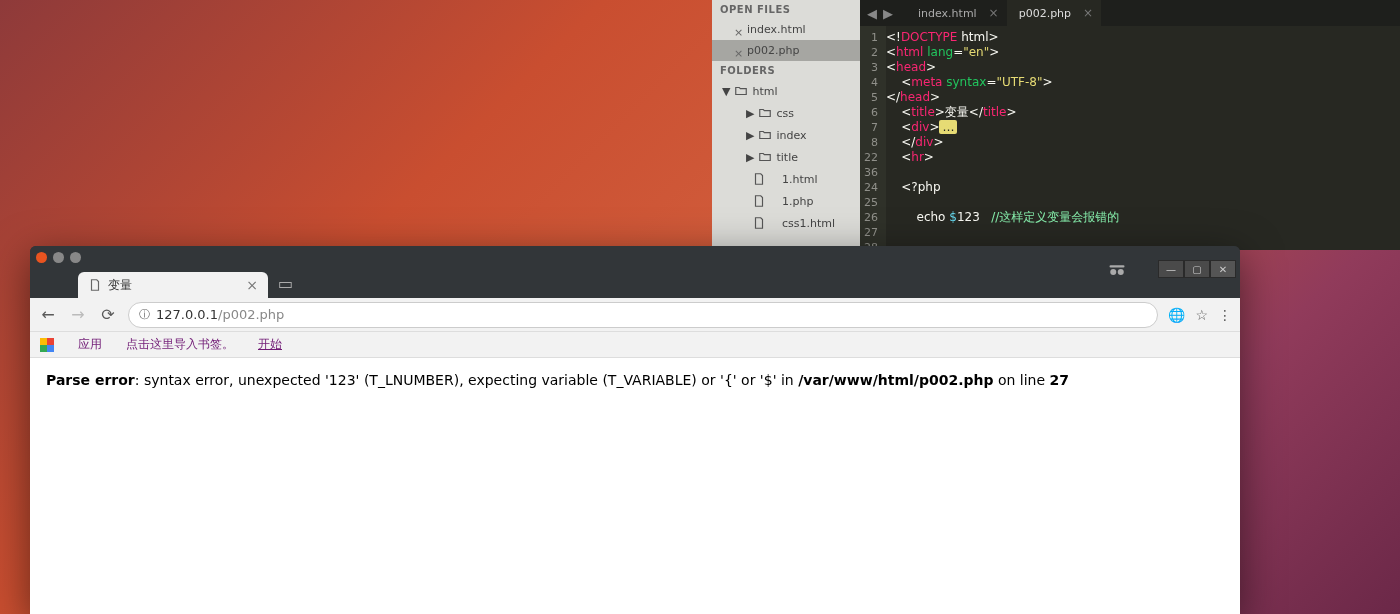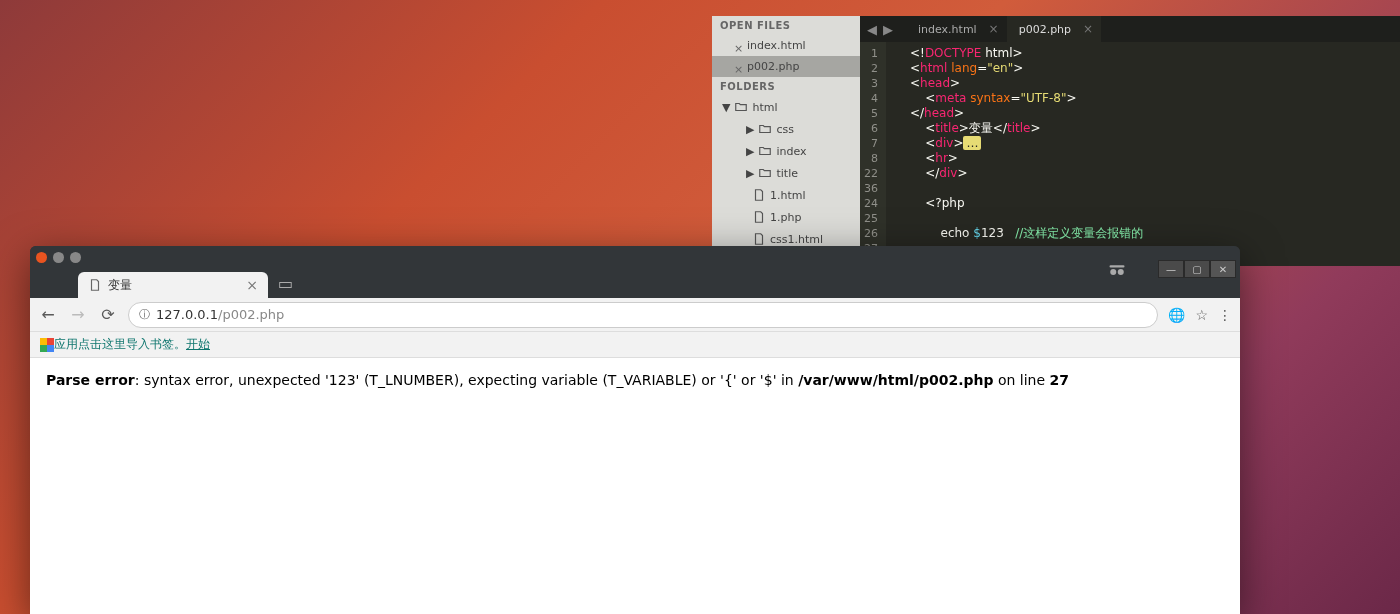--- a/index.html
+++ b/index.html
@@ -1,41 +1,41 @@
 <!DOCTYPE html>
 <html><head>
 <meta charset="utf-8">
 <style>
 * { margin: 0; padding: 0; box-sizing: border-box; font-family: "DejaVu Sans", Arial, sans-serif; }
 body { width: 1400px; height: 614px; position: relative; overflow: hidden; background: linear-gradient(135deg, #8e3a3a 0%, #c94e30 30%, #d15c3b 50%, #913b5b 80%, #6b2848 100%); }
 
-.editor { position: absolute; left: 712px; top: 16px; right: 0; height: 250px; background: #272822; display: flex; }
+.editor { position: absolute; left: 712px; top: 0; right: 0; height: 250px; background: #272822; display: flex; }
 .sidebar { width: 148px; background: #dcdcd8; font-size: 11px; color: #444; display: flex; flex-direction: column; }
 .sb-header { padding: 4px 8px; font-weight: bold; color: #666; font-size: 10px; letter-spacing: 0.5px; }
 .sb-file { padding: 4px 8px 4px 22px; display: flex; align-items: center; gap: 6px; cursor: pointer; }
 .sb-file.active { background: #a6a6a2; }
 .sb-circle { width: 7px; height: 7px; color: #666; text-align: center; }
 .sb-folder { padding: 4px 8px 4px 22px; display: flex; align-items: center; gap: 4px; cursor: pointer; }
 .sb-folder.root { padding-left: 10px; }
 .sb-sub { padding-left: 34px; }
-.sb-leaf { padding: 4px 8px 4px 40px; display: flex; align-items: center; gap: 4px; cursor: pointer; }
+.sb-leaf { padding: 4px 8px 4px 40px; display: flex; align-items: center; gap: 16px; cursor: pointer; }
 .ficon { width: 14px; height: 14px; flex-shrink: 0; }
 
 .code-area { flex: 1; background: #272822; color: #f8f8f2; font-family: Consolas, monospace; font-size: 12px; }
 .code-hdr { height: 26px; background: #1e1f1c; display: flex; align-items: center; padding-left: 4px; }
 .navbtn { color: #888; font-size: 13px; padding: 0 3px; cursor: pointer; }
 .etab { padding: 0 30px 0 12px; height: 26px; display: flex; align-items: center; font-size: 11px; color: #aaa; position: relative; cursor: pointer; }
 .etab.active { background: #272822; color: #ddd; }
 .etab .x { position: absolute; right: 8px; color: #777; font-size: 12px; }
 .code-body { display: flex; }
 .gutter { background: #2f3129; color: #90908a; text-align: right; padding: 4px 8px 4px 4px; line-height: 15px; font-size: 11px; }
 .gutter div { height: 15px; }
 .lines { padding: 4px 0; line-height: 15px; }
-.lines div { height: 15px; white-space: pre; margin-left: 24px; }
-.kw { color: #f92672; } .tag { color: #f92672; } .str { color: #e6db74; } .attr { color: #f97316; } .angle { color: #f8f8f2; } .txt { color: #f8f8f2; } .cmt { color: #86efac; text-align: right; } .var { color: #66d9ef; }
+.lines div { height: 15px; white-space: pre; }
+.kw { color: #f92672; } .tag { color: #f92672; } .str { color: #e6db74; } .attr { color: #22c55e; } .angle { color: #f8f8f2; } .txt { color: #f8f8f2; } .cmt { color: #86efac; text-align: right; } .var { color: #66d9ef; }
 
 .terminal { position: absolute; left: 30px; top: 255px; width: 50px; height: 360px; background: #300a24; font-family: monospace; font-size: 11px; line-height: 16px; padding: 12px 2px 0 2px; overflow: hidden; }
 .terminal div { white-space: pre; }
 .tg { color: #4e9a06; } .tw { color: #d3d7cf; } .tc { color: #06989a; } .ty { color: #c4a000; }
 
 .browser { position: absolute; left: 30px; top: 246px; width: 1210px; height: 370px; background: #323639; border-radius: 6px 6px 0 0; box-shadow: 0 10px 40px rgba(0,0,0,.5); overflow: hidden; }
 .titlebar { height: 22px; background: #323639; display: flex; align-items: center; padding: 0 6px; }
 .wdot { width: 11px; height: 11px; border-radius: 50%; margin-right: 6px; }
 .winbtns { position: absolute; right: 4px; top: 14px; display: flex; gap: 0; }
 .winbtn { width: 26px; height: 18px; background: #4a4a4a; color: #ccc; display: flex; align-items: center; justify-content: center; font-size: 10px; cursor: pointer; border: 1px solid #2a2a2a; }
@@ -45,21 +45,21 @@
 .btab { background: #f2f2f2; height: 26px; min-width: 190px; border-radius: 6px 6px 0 0; display: flex; align-items: center; padding: 0 10px; font-size: 12px; color: #333; position: relative; cursor: pointer; }
 .btab .bx { margin-left: auto; color: #777; font-size: 14px; cursor: pointer; }
 .newtab { color: #aaa; padding: 0 10px; font-size: 16px; cursor: pointer; align-self: center; }
 .toolbar { background: #f2f2f2; height: 34px; display: flex; align-items: center; padding: 0 8px; gap: 10px; border-bottom: 1px solid #ddd; }
 .tbtn { color: #5a5a5a; font-size: 16px; cursor: pointer; width: 20px; text-align: center; }
 .omni { flex: 1; height: 26px; background: #fff; border: 1px solid #ccc; border-radius: 13px; display: flex; align-items: center; padding: 0 10px; font-size: 13px; color: #333; }
 .omni .info { color: #666; margin-right: 6px; font-size: 11px; }
 .omni .dark { color: #333; }
 .omni .light { color: #888; }
 .ricon { color: #5a5a5a; font-size: 14px; cursor: pointer; }
-.bmbar { background: #f2f2f2; height: 26px; display: flex; align-items: center; padding: 0 10px; font-size: 12px; color: #0f766e; gap: 0; border-bottom: 1px solid #ddd; }
+.bmbar { background: #f2f2f2; height: 26px; display: flex; align-items: center; padding: 0 10px; font-size: 12px; color: #701a75; gap: 24px; border-bottom: 1px solid #ddd; }
 .bmbar .grid { width: 14px; height: 14px; background: conic-gradient(#ea4335 0 90deg,#4285f4 0 180deg,#34a853 0 270deg,#fbbc05 0); }
 .content { background: #fff; padding: 14px 16px; font-family: "Times New Roman", serif; font-size: 14px; color: #000; height: 260px; }
 .content b { font-weight: bold; }
 </style>
 </head>
 <body>
 
 <div class="editor">
   <div class="sidebar">
     <div class="sb-header">OPEN FILES</div>
@@ -152,22 +152,22 @@
           <div>28</div>
       </div>
       <div class="lines">
         <div><span class="angle">&lt;!</span><span class="kw">DOCTYPE</span><span class="txt"> html</span><span class="angle">&gt;</span></div>
         <div><span class="angle">&lt;</span><span class="tag">html</span><span class="attr"> lang</span><span class="txt">=</span><span class="str">"en"</span><span class="angle">&gt;</span></div>
         <div><span class="angle">&lt;</span><span class="tag">head</span><span class="angle">&gt;</span></div>
         <div><span class="angle">    &lt;</span><span class="tag">meta</span><span class="attr"> syntax</span><span class="txt">=</span><span class="str">"UTF-8"</span><span class="angle">&gt;</span></div>
         <div><span class="angle">&lt;/</span><span class="tag">head</span><span class="angle">&gt;</span></div>
         <div><span class="angle">    &lt;</span><span class="tag">title</span><span class="angle">&gt;</span><span class="txt">变量</span><span class="angle">&lt;/</span><span class="tag">title</span><span class="angle">&gt;</span></div>
         <div><span class="angle">    &lt;</span><span class="tag">div</span><span class="angle">&gt;</span><span style="background:#e6db74;color:#272822;padding:0 3px;border-radius:2px">…</span></div>
+        <div><span class="angle">    &lt;/</span><span class="tag">div</span><span class="angle">&gt;</span></div>
         <div><span class="angle">    &lt;</span><span class="tag">hr</span><span class="angle">&gt;</span></div>
-        <div><span class="angle">    &lt;/</span><span class="tag">div</span><span class="angle">&gt;</span></div>
         <div></div>
         <div><span class="txt">    &lt;?php</span></div>
         <div></div>
         <div><span class="txt">        echo </span><span class="var">$</span><span class="txt">123</span><span class="cmt">   //这样定义变量会报错的</span></div>
         <div></div>
       </div>
     </div>
   </div>
 </div>
 

